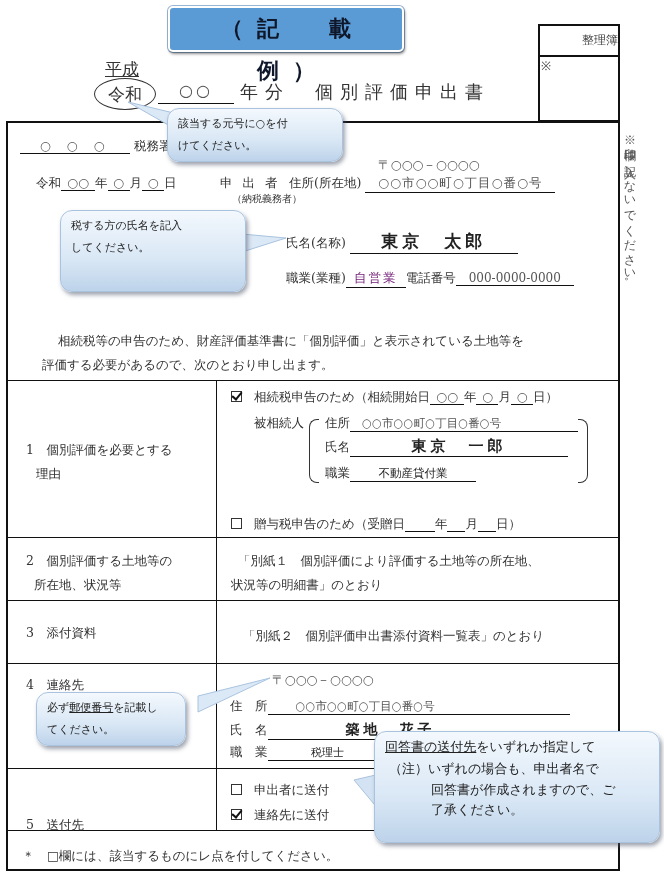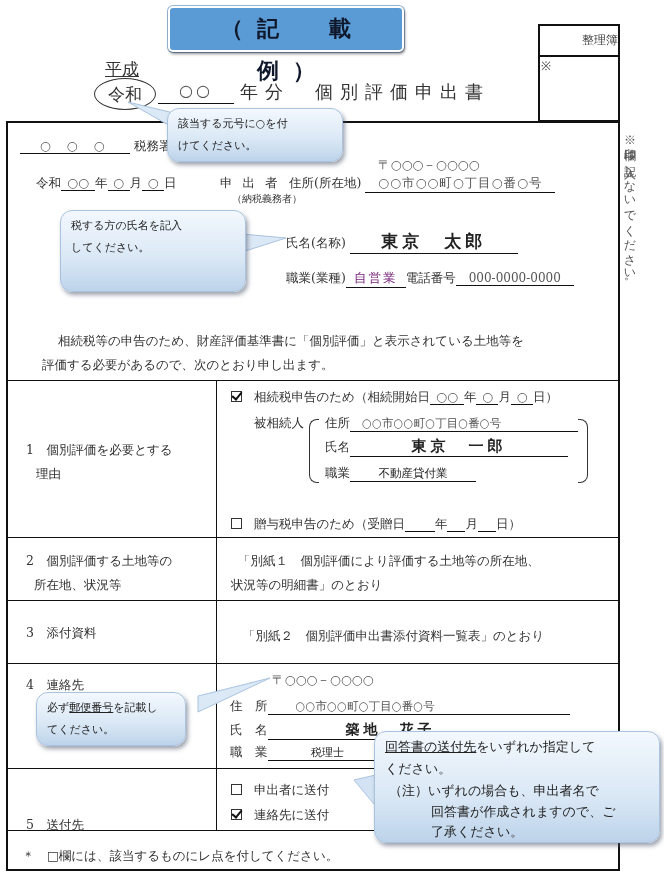--- a/index.html
+++ b/index.html
@@ -197,17 +197,16 @@
 <div class="callout" style="left:36px; top:692px; width:150px; height:54px;">
   <div><span>必ず</span><span class="u">郵便番号</span><span>を記載し</span></div>
   <div>てください。</div>
 </div>
 
 <svg class="abs" style="left:350px; top:770px;" width="40" height="60">
   <path d="M30 4 L4 10 L34 46 Z" fill="#d4e3f3" stroke="#a9c3df" stroke-width="1"></path>
 </svg>
 <div class="callout" style="left:374px; top:731px; width:286px; height:112px; font-size:13px;">
   <div><span class="u">回答書の送付先</span><span>をいずれか指定して</span></div>
-  <div>ください。</div>
   <div style="padding-left:4px;">（注）いずれの場合も、申出者名で</div>
   <div style="padding-left:46px; line-height:20px;">回答書が作成されますので、ご</div>
   <div style="padding-left:46px; line-height:20px;">了承ください。</div>
 </div>
 
 </body></html>

